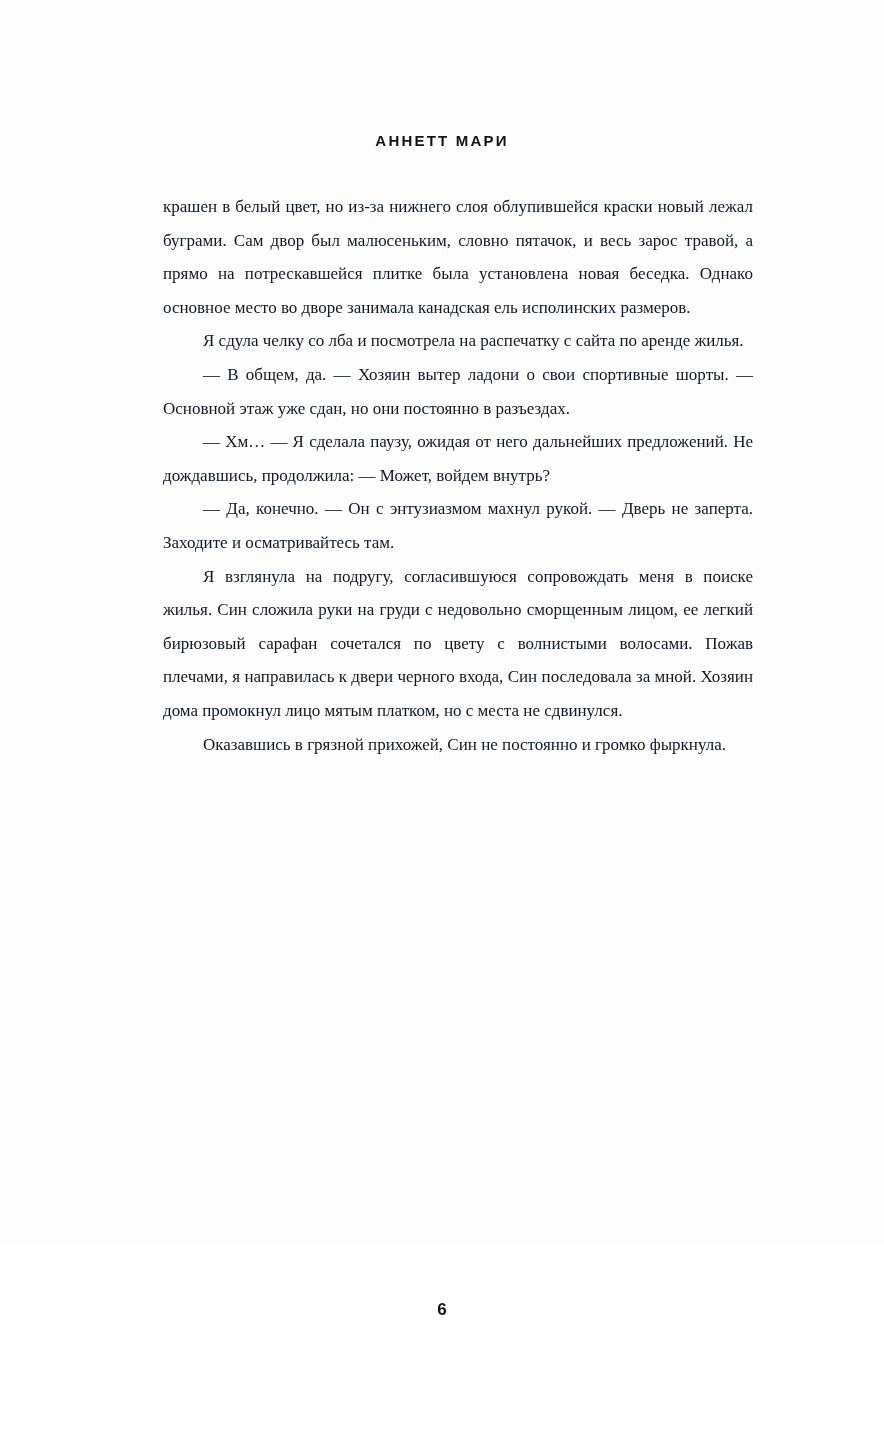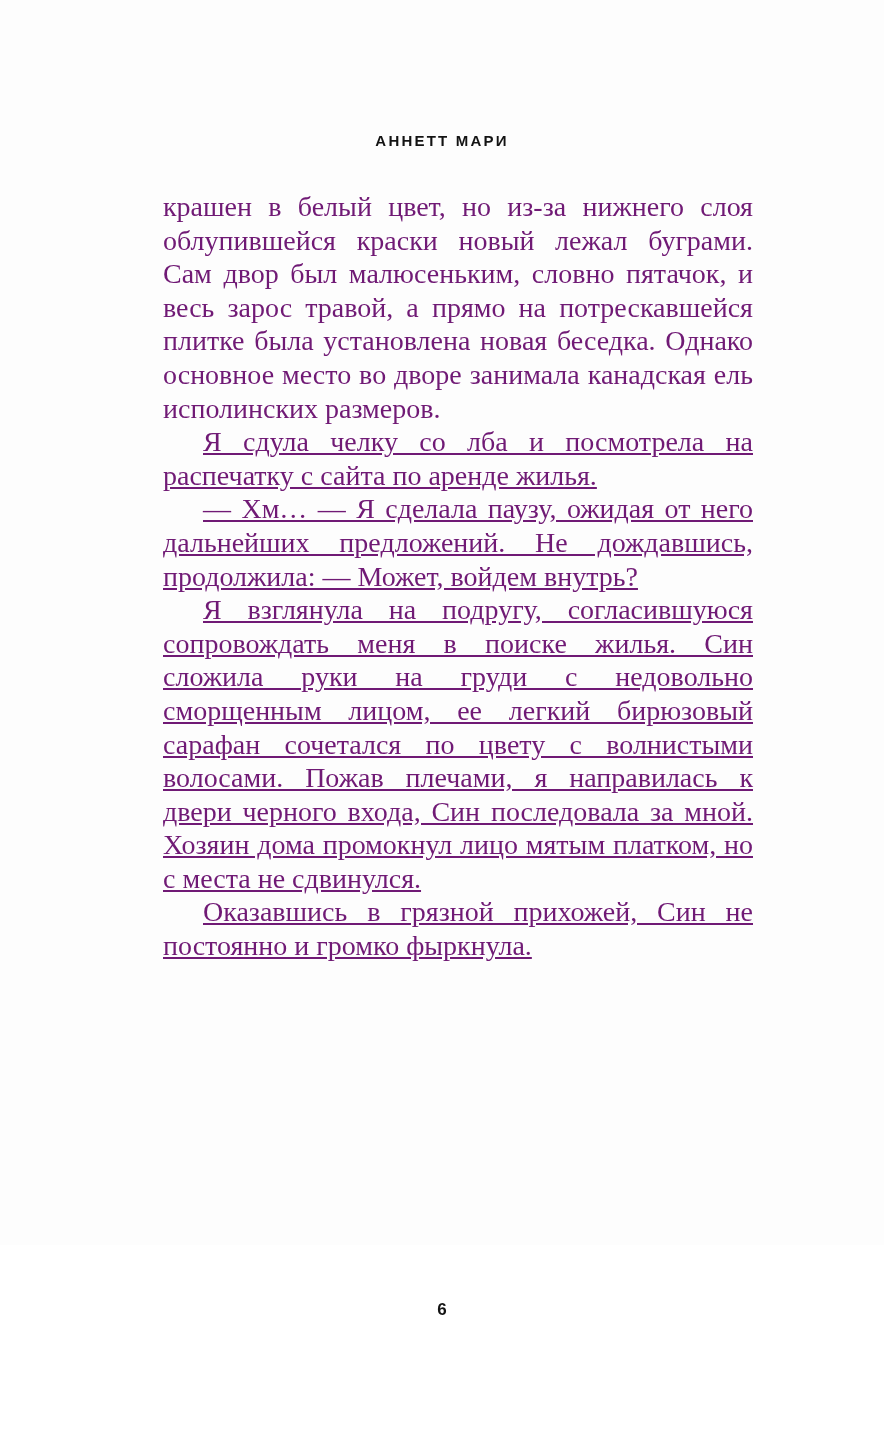--- a/index.html
+++ b/index.html
@@ -36,31 +36,30 @@
     color: #131313;
   }
   .text-column {
     position: absolute;
     top: 190px;
     left: 163px;
     width: 590px;
   }
   .para {
     margin: 0;
-    font-size: 28px;
+    font-size: 17px;
     line-height: 33.6px;
     text-align: justify;
     text-justify: inter-word;
-    color: #701a75;
+    color: #0f172a;
     -webkit-hyphens: manual;
     hyphens: manual;
   }
   .para.indent {
     text-indent: 40px;
-    text-decoration: underline;
   }
   .folio {
     position: absolute;
     top: 1300px;
     left: 0;
     width: 884px;
     text-align: center;
     font-family: "Liberation Sans", "DejaVu Sans", sans-serif;
     font-weight: bold;
     font-size: 17px;
@@ -70,20 +69,22 @@
 </head>
 <body>
 
 <div class="page">
 
   <div class="running-head">АННЕТТ МАРИ</div>
 
   <div class="text-column">
     <p class="para">крашен в белый цвет, но из-за нижнего слоя облупившейся краски новый лежал буграми. Сам двор был малюсеньким, словно пятачок, и весь зарос травой, а прямо на потрескавшейся плитке была установлена новая беседка. Однако основное место во дворе занимала канадская ель исполинских размеров.</p>
     <p class="para indent">Я сдула челку со лба и посмотрела на распечатку с сайта по аренде жилья.</p>
+    <p class="para indent">— В общем, да. — Хозяин вытер ладони о свои спортивные шорты. — Основной этаж уже сдан, но они постоянно в разъездах.</p>
     <p class="para indent">— Хм… — Я сделала паузу, ожидая от него дальнейших предложений. Не дождавшись, продолжила: — Может, войдем внутрь?</p>
+    <p class="para indent">— Да, конечно. — Он с энтузиазмом махнул рукой. — Дверь не заперта. Заходите и осматривайтесь там.</p>
     <p class="para indent">Я взглянула на подругу, согласившуюся сопровождать меня в поиске жилья. Син сложила руки на груди с недовольно сморщенным лицом, ее легкий бирюзовый сарафан сочетался по цвету с волнистыми волосами. Пожав плечами, я направилась к двери черного входа, Син последовала за мной. Хозяин дома промокнул лицо мятым платком, но с места не сдвинулся.</p>
     <p class="para indent">Оказавшись в грязной прихожей, Син не постоянно и громко фыркнула.</p>
   </div>
 
   <div class="folio">6</div>
 
 </div>
 
 </body></html>

